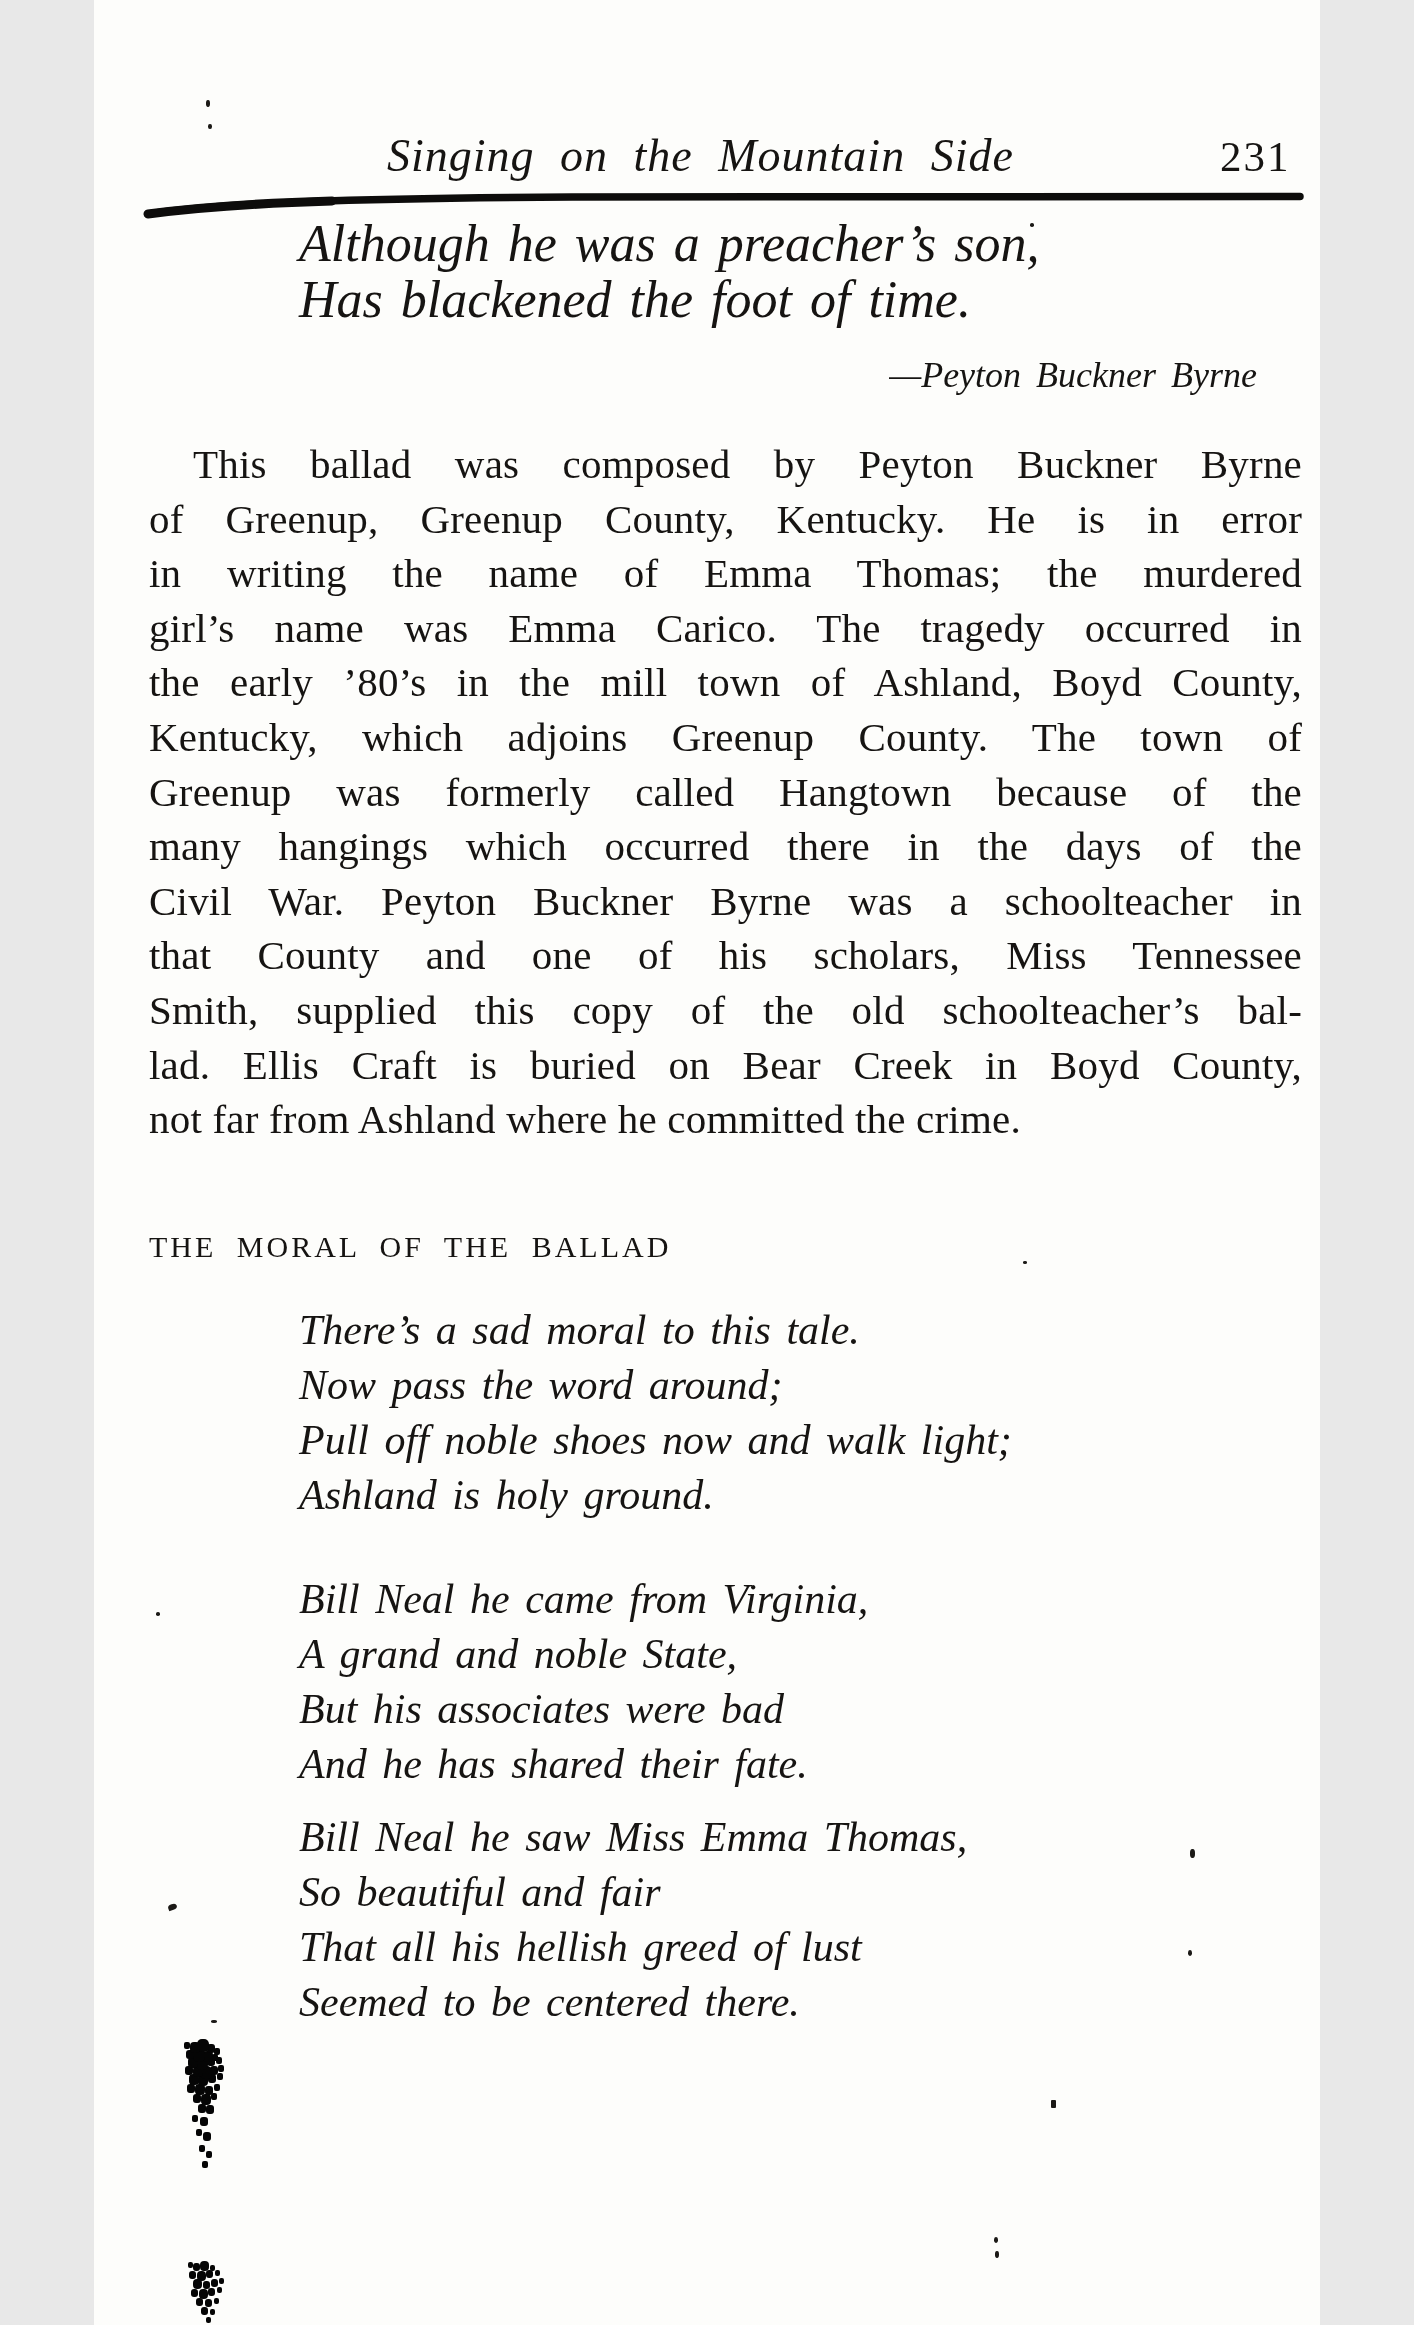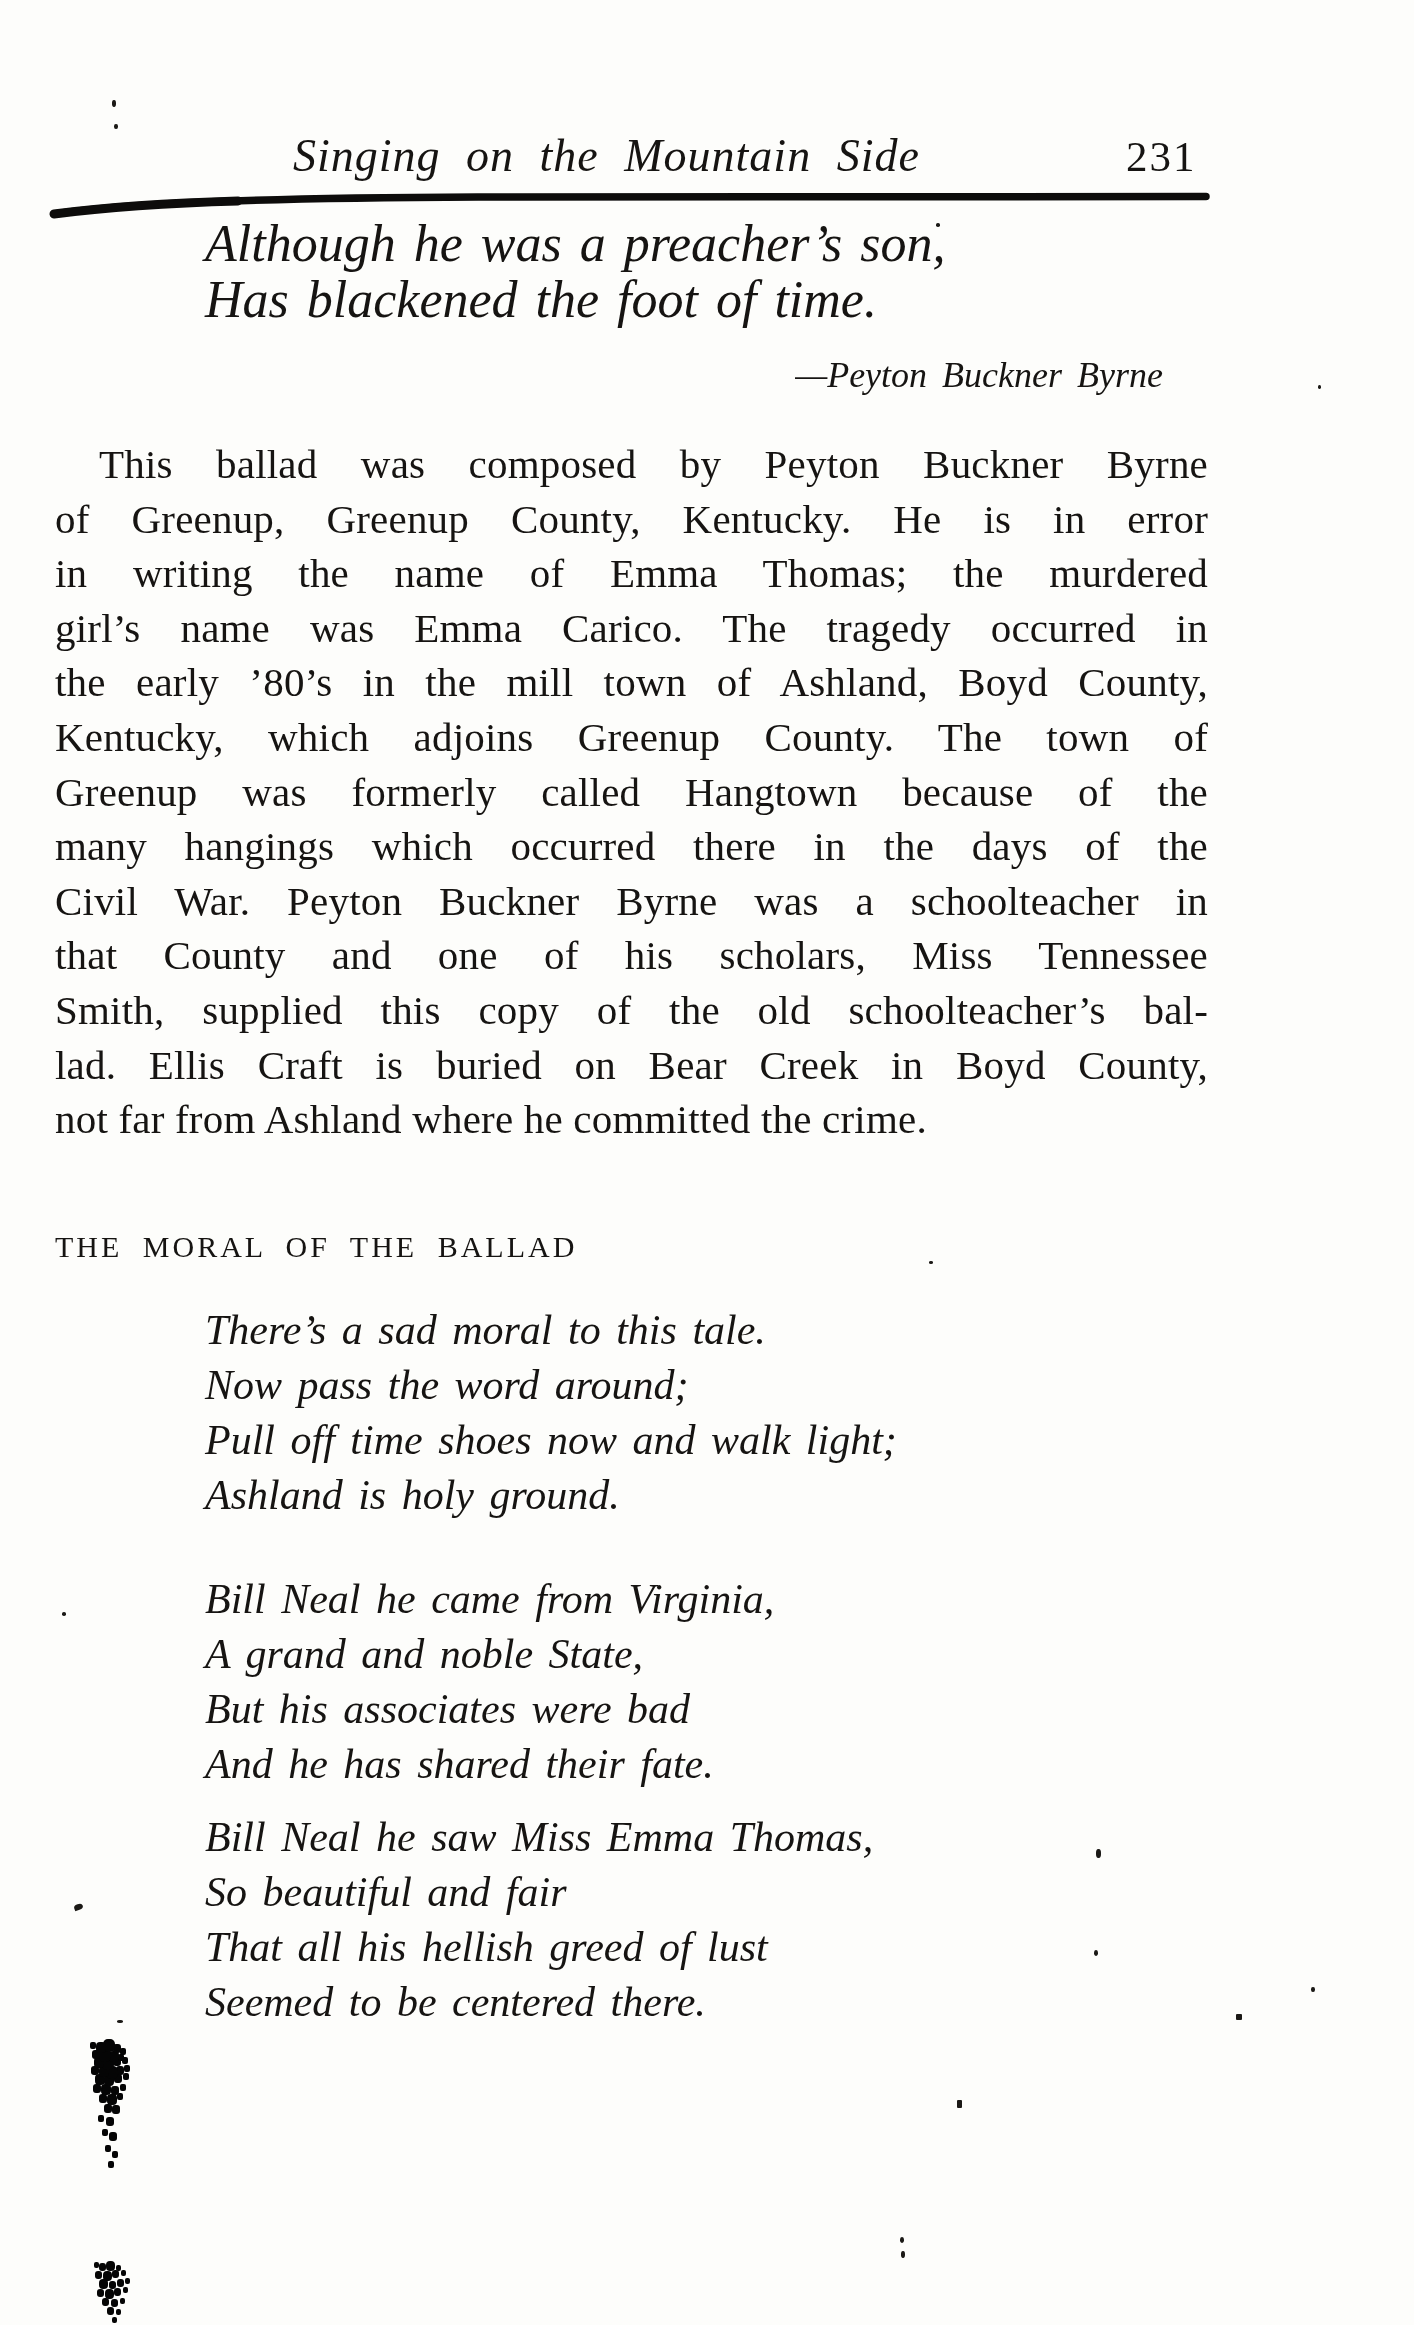--- a/index.html
+++ b/index.html
@@ -1,18 +1,18 @@
 <!DOCTYPE html>
 <html><head>
 <meta charset="utf-8">
 <style>
   html,body{margin:0;padding:0;background:#e8e8e8;}
   .page{
     position:relative;
-    width:1414px;height:2325px;
+    width:1226px;height:2325px;
     margin:0 auto;
     background:#fdfdfb;
     color:#161412;
     font-family:"Liberation Serif","DejaVu Serif",serif;
     overflow:hidden;
   }
   .abs{position:absolute;}
   
   .running-title{
     left:293px;top:128px;
@@ -131,21 +131,21 @@
     <div class="pline j">Smith, supplied this copy of the old schoolteacher’s bal-</div>
     <div class="pline j">lad. Ellis Craft is buried on Bear Creek in Boyd County,</div>
     <div class="pline last">not far from Ashland where he committed the crime.</div>
   </div>
 
   <div class="abs section-heading">THE MORAL OF THE BALLAD</div>
 
   <div class="abs stanza stanza1">
     <div>There’s a sad moral to this tale.</div>
     <div>Now pass the word around;</div>
-    <div>Pull off time shoes now and walk light;</div>
+    <div>Pull off noble shoes now and walk light;</div>
     <div>Ashland is holy ground.</div>
   </div>
 
   <div class="abs stanza stanza2">
     <div>Bill Neal he came from Virginia,</div>
     <div>A grand and noble State,</div>
     <div>But his associates were bad</div>
     <div>And he has shared their fate.</div>
   </div>
 

